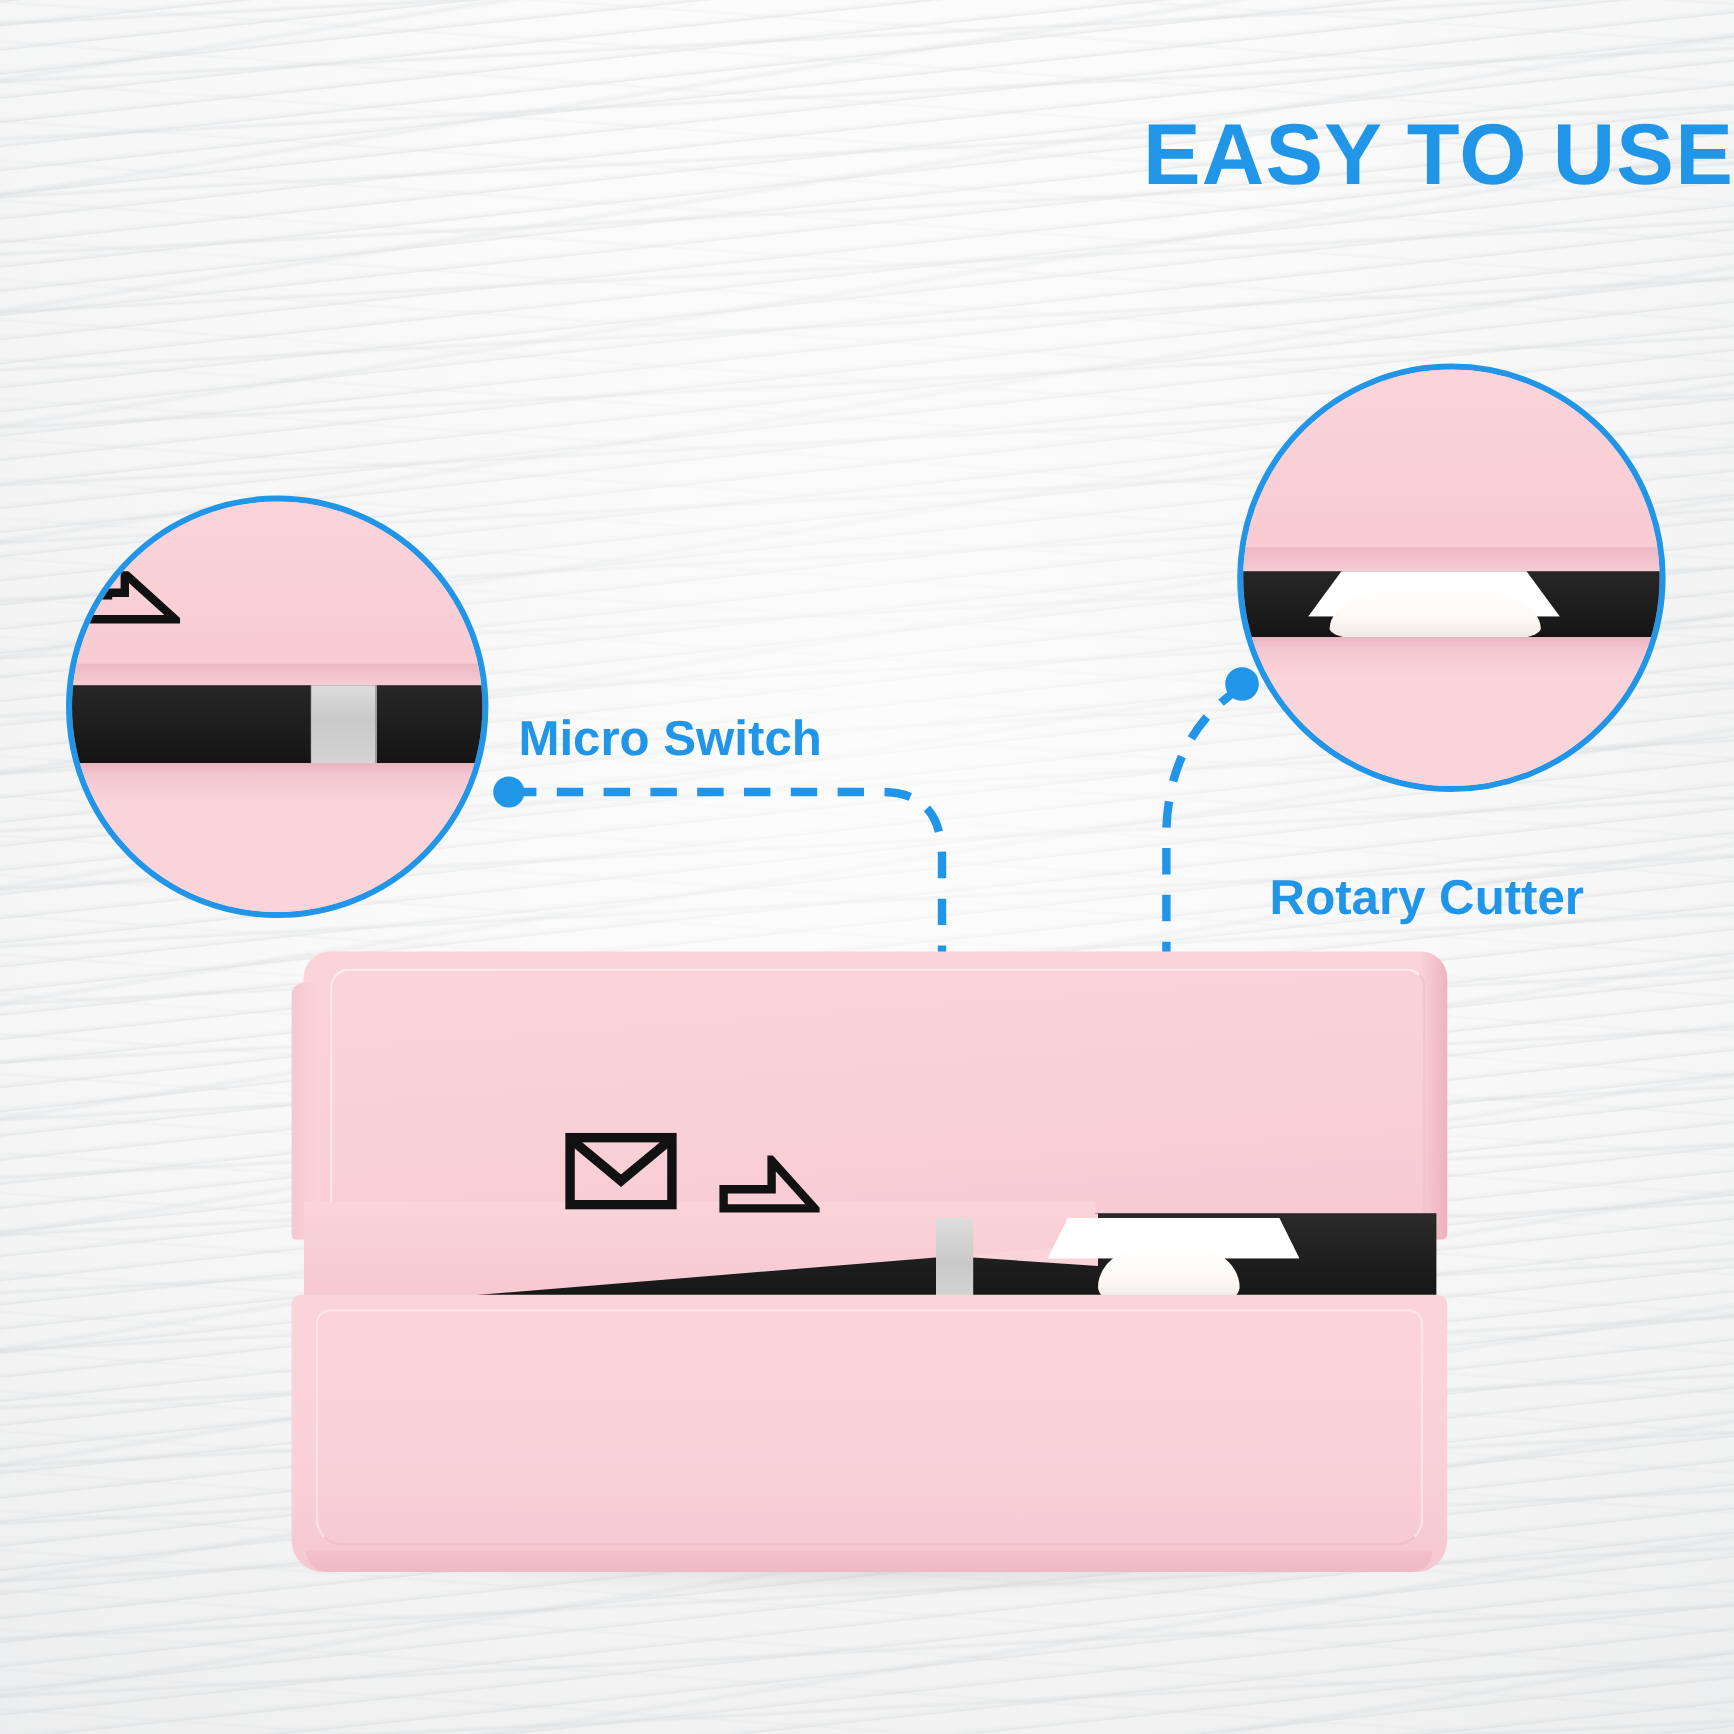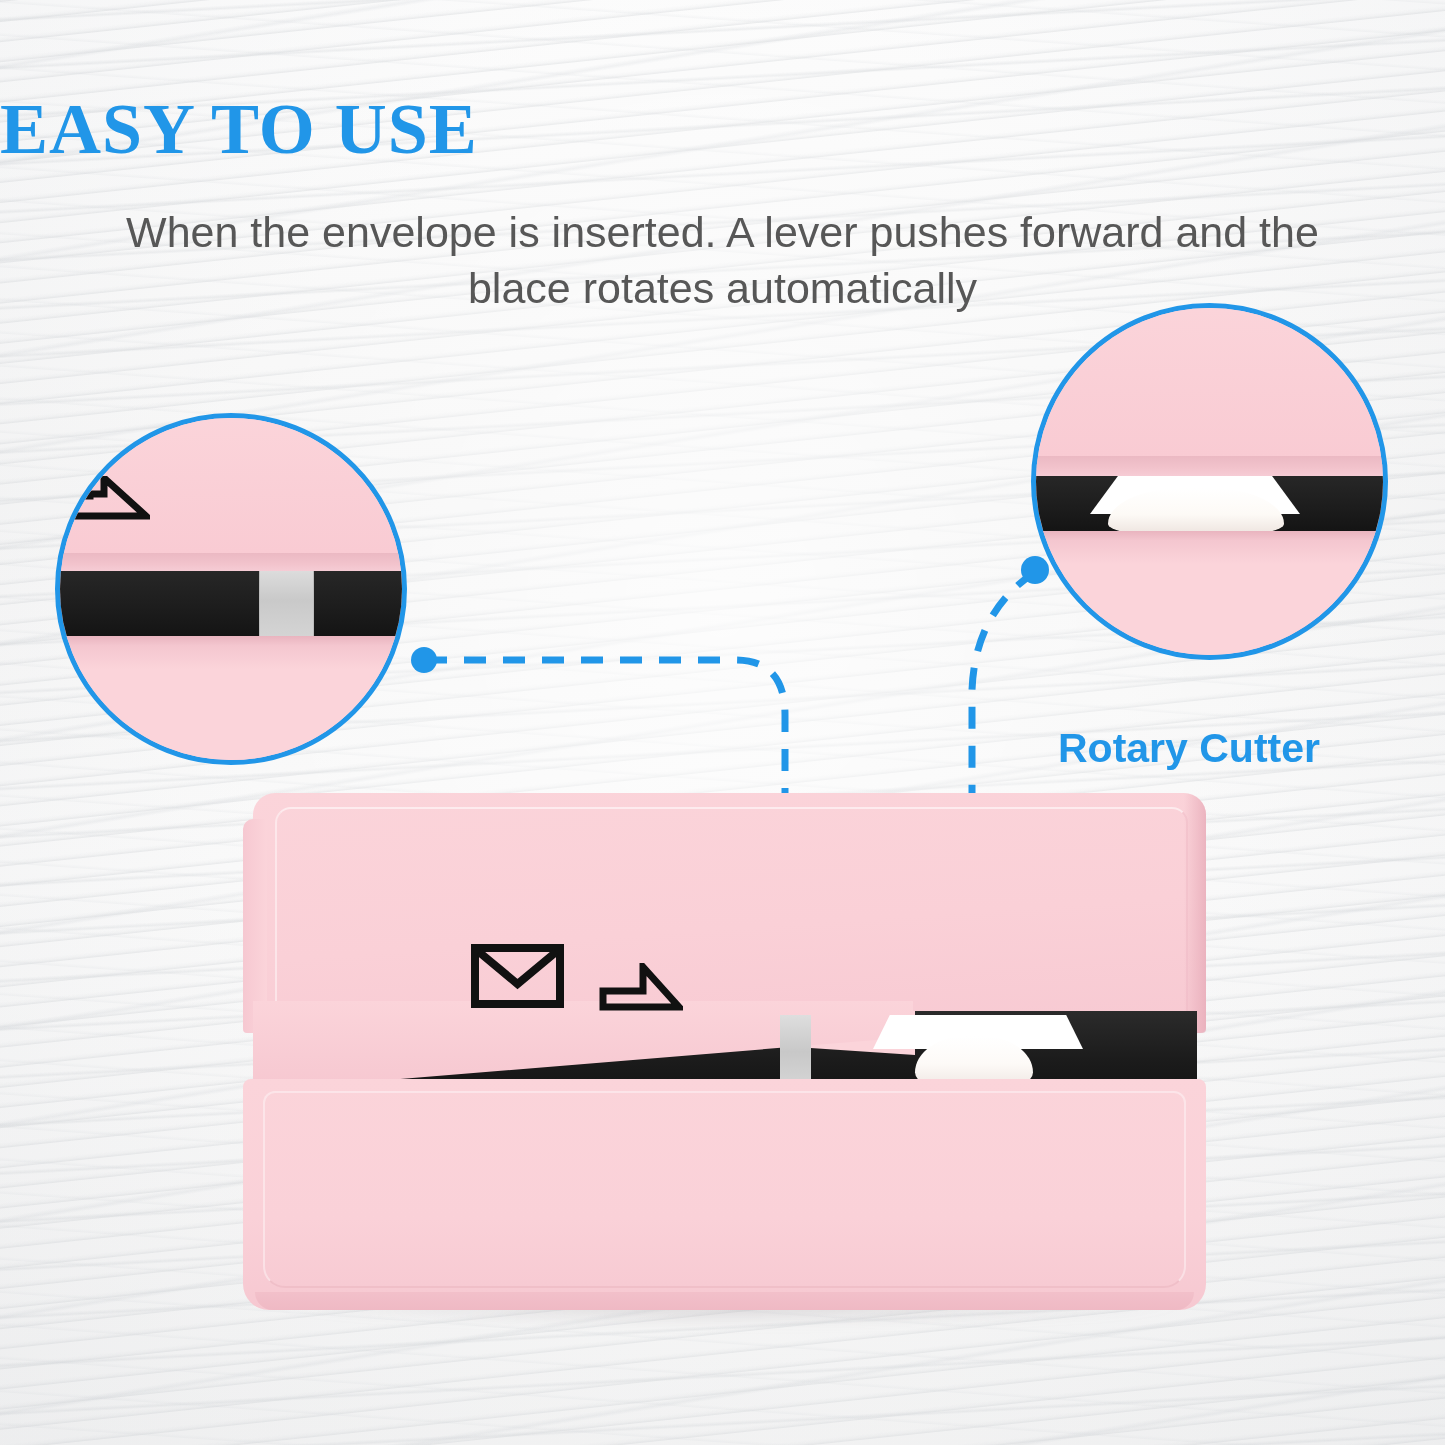--- a/index.html
+++ b/index.html
@@ -73,27 +73,26 @@
     inset: 0;
     background: radial-gradient(ellipse at 50% 42%, rgba(255,255,255,.75) 0%, rgba(255,255,255,.25) 48%, rgba(225,227,230,.30) 100%);
   }
 
   
   .title {
     position: absolute;
     top: 92px;
     left: 0;
     width: 1445px;
-    text-align: left;
+    text-align: right;
     font-size: 72px;
     font-weight: 700;
     letter-spacing: 1px;
     color: #2196E8;
     line-height: 1.05;
-    font-family: Liberation Serif, serif;
   }
   .subtitle {
     position: absolute;
     top: 205px;
     left: 110px;
     width: 1225px;
     text-align: center;
     font-size: 43px;
     font-weight: 400;
     color: #575757;
@@ -269,21 +268,20 @@
 <body>
 
 <div id="stage">
 
   <div class="bg-base"></div>
   <div class="bg-grain"></div>
   <div class="bg-grain2"></div>
   <div class="bg-vignette"></div>
 
   <div class="title">EASY TO USE</div>
-  <div class="subtitle">When the envelope is inserted. A lever pushes forward and the blace rotates automatically</div>
 
   <svg class="connector" viewBox="0 0 1445 1445">
 
     <path d="M 425 660 L 735 660 Q 785 660 785 715 L 785 1035" fill="none" stroke="#2196E8" stroke-width="7" stroke-dasharray="22 17" stroke-linecap="butt"></path>
     <circle cx="424" cy="660" r="13" fill="#2196E8"></circle>
     <path d="M 785 1022 L 793 1044 Q 785 1062 777 1044 Z" fill="#2196E8"></path>
     <circle cx="785" cy="1055" r="14" fill="#2196E8"></circle>
 
     <path d="M 1035 572 Q 975 612 972 690 L 972 1035" fill="none" stroke="#2196E8" stroke-width="7" stroke-dasharray="22 17" stroke-linecap="butt"></path>
     <circle cx="1035" cy="570" r="14" fill="#2196E8"></circle>
@@ -313,20 +311,21 @@
       <div class="mag-slot" style="top:168px;height:55px;overflow:hidden;">
 
         <div style="position:absolute;left:74px;top:-2px;width:210px;height:40px;background:#ffffff;clip-path:polygon(14% 0%,86% 0%,100% 100%,0% 100%);"></div>
         <div style="position:absolute;left:92px;top:12px;width:176px;height:48px;border-radius:50% 50% 40% 40% / 88% 88% 30% 30%;background:linear-gradient(180deg,#ffffff 0%,#fdfaf6 55%,#ece2dd 100%);"></div>
       </div>
       <div class="mag-base-edge" style="top:223px;"></div>
       <div class="mag-base" style="top:232px;"></div>
     </div>
   </div>
 
+  <div class="callout-label" id="label-micro-switch">Micro Switch</div>
   <div class="callout-label" id="label-rotary-cutter">Rotary Cutter</div>
 
   <div class="dev-shadow"></div>
   <div id="device">
     <div class="dev-lid">
       <div class="dev-lid-inset"></div>
     </div>
     <div class="dev-lid-shade-r"></div>
     <div class="dev-lid-left-flange"></div>
 

